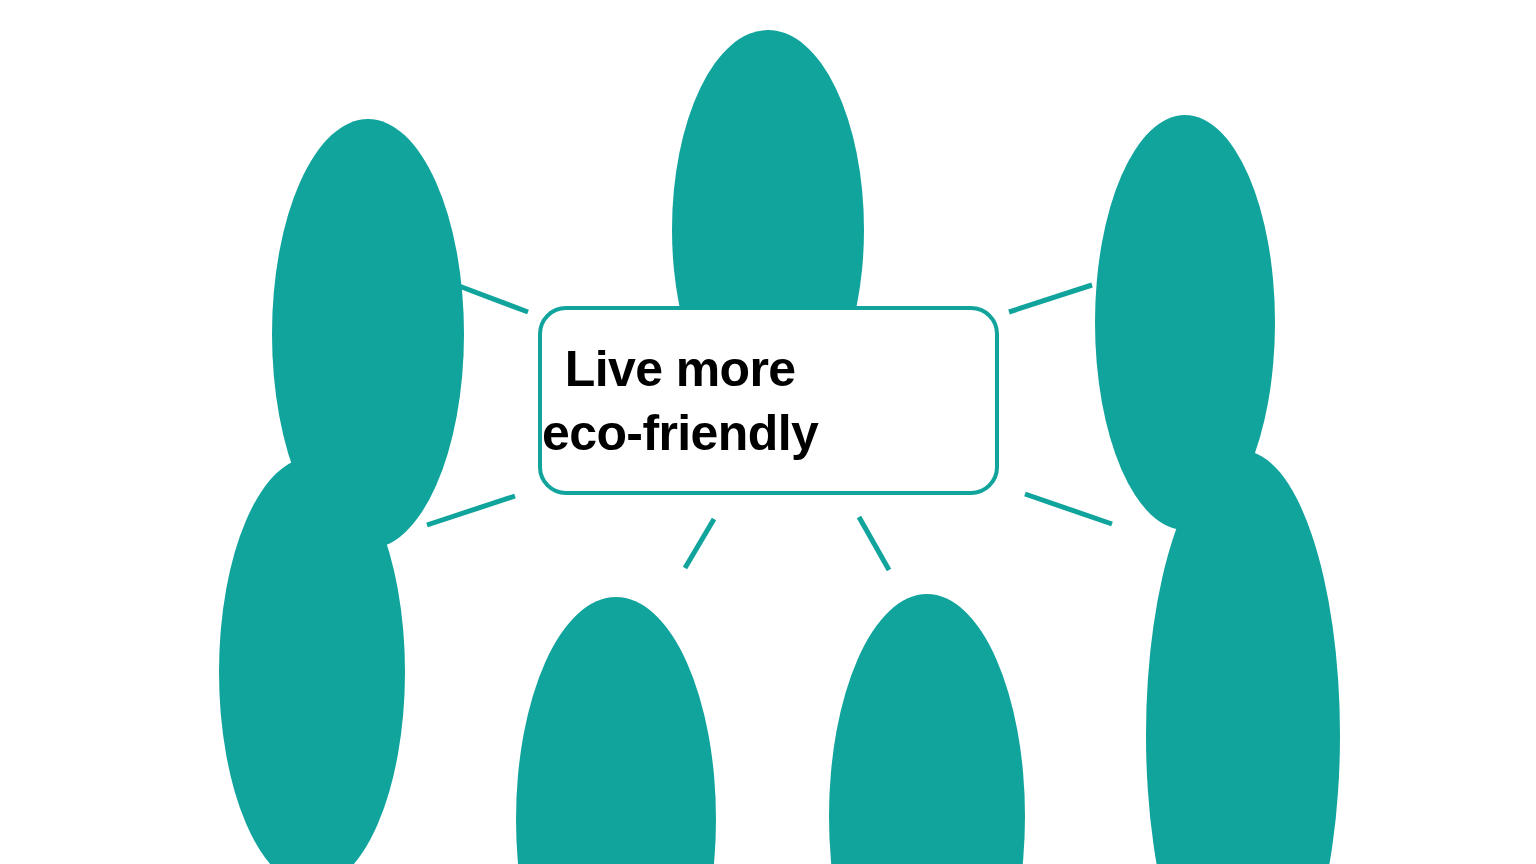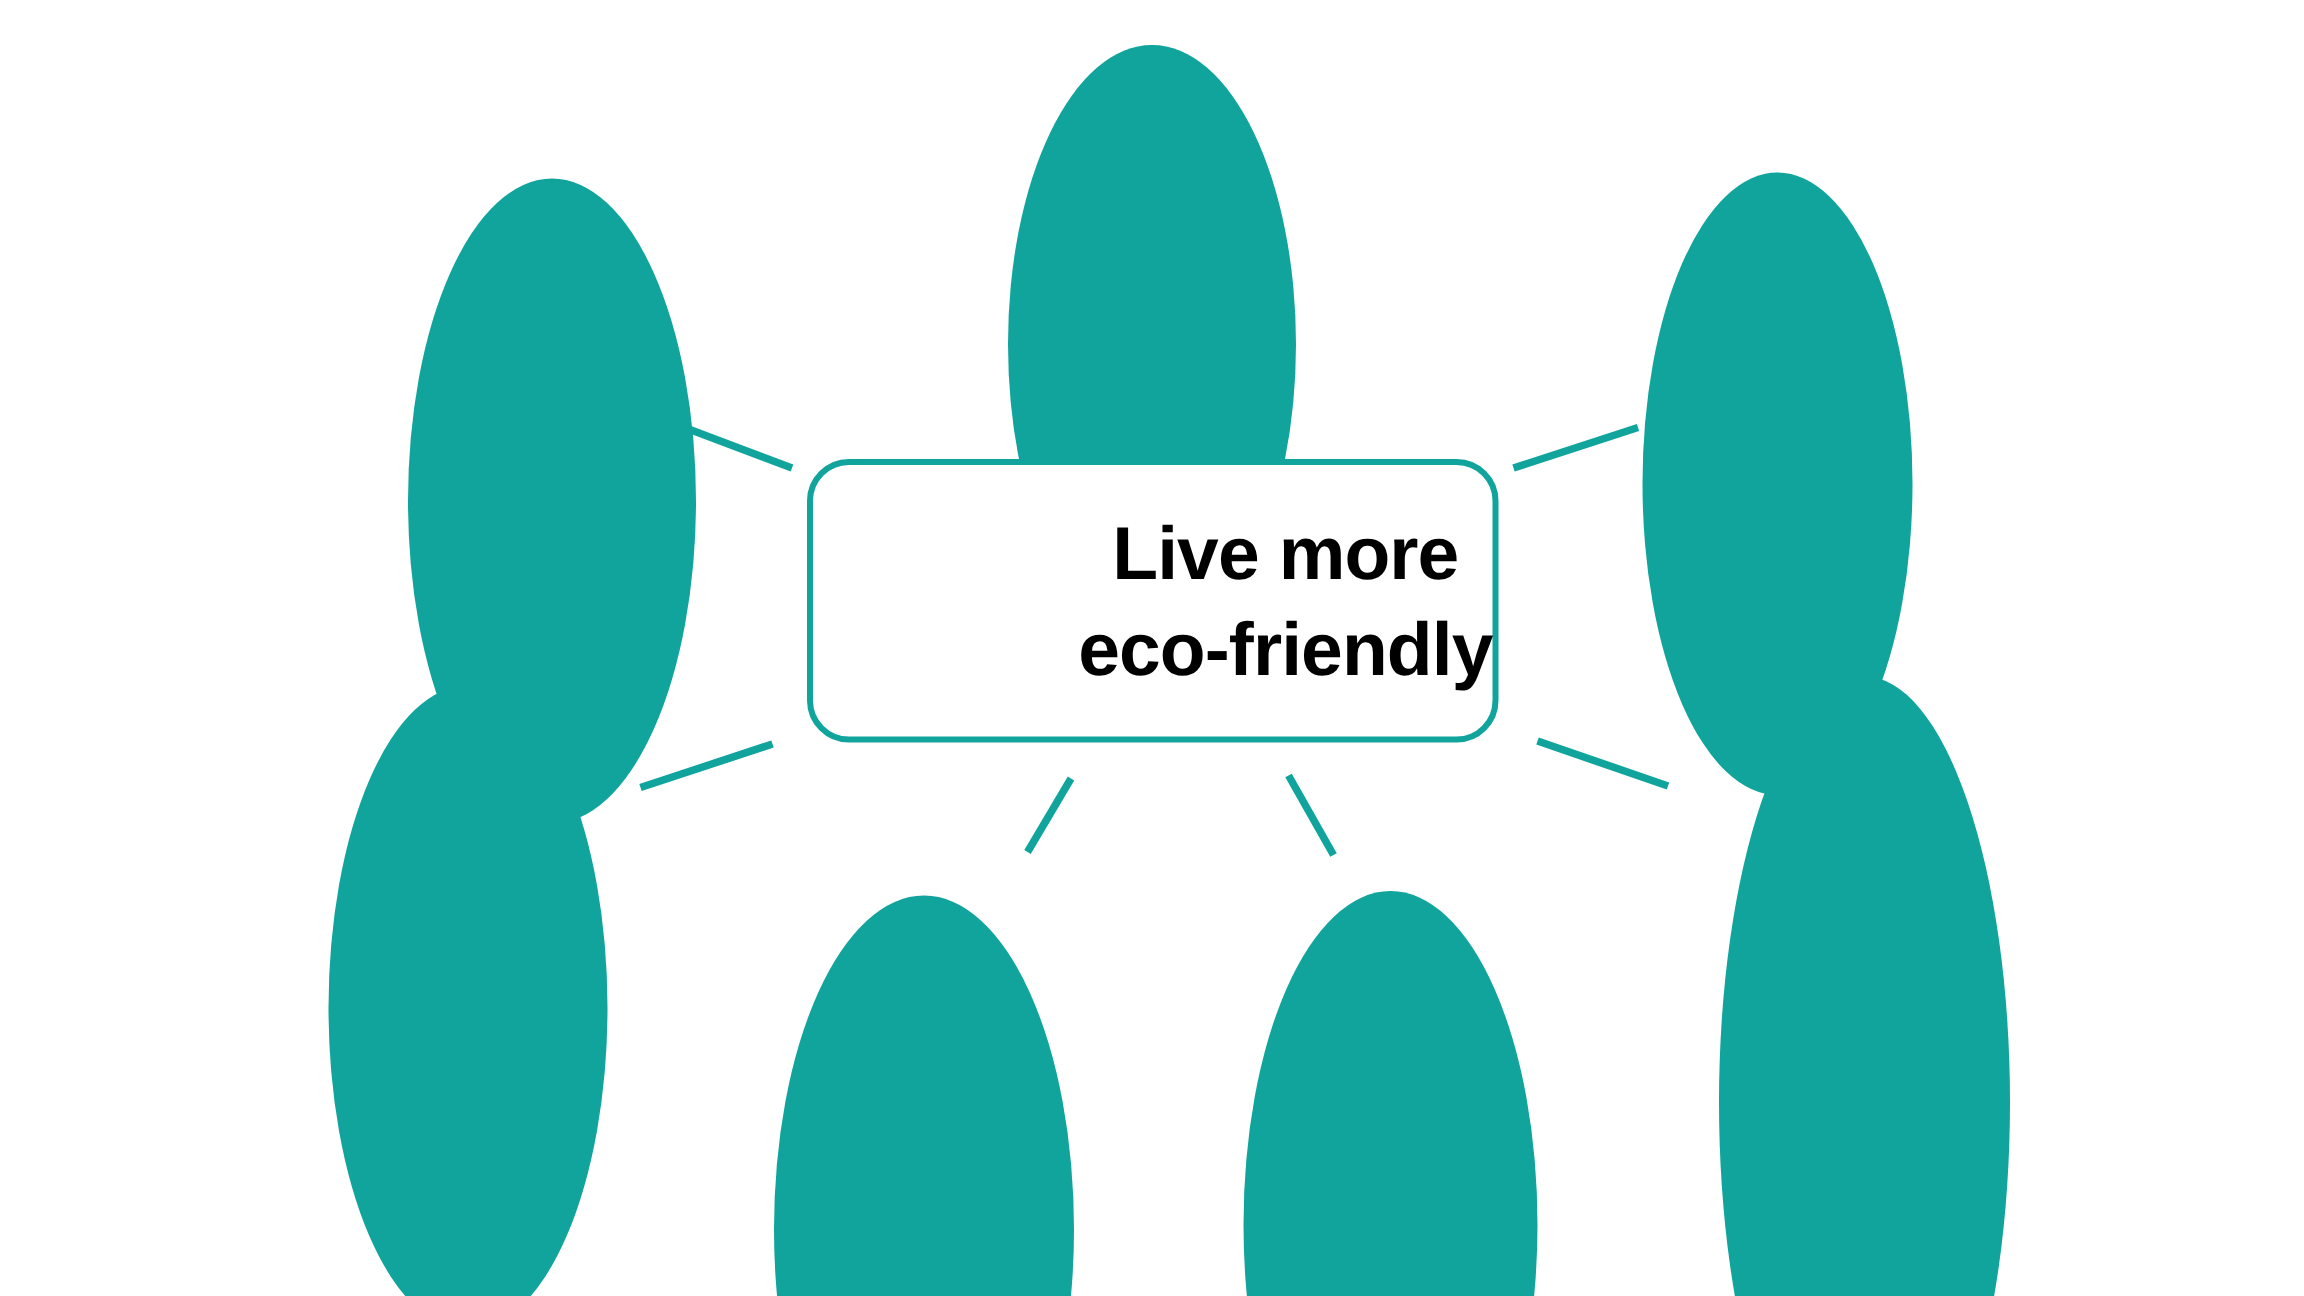--- a/index.html
+++ b/index.html
@@ -52,21 +52,21 @@
     left: 538px;
     top: 306px;
     width: 461px;
     height: 189px;
     box-sizing: border-box;
     border: 4px solid #10a49d;
     border-radius: 28px;
     background: #ffffff;
     display: flex;
     align-items: center;
-    justify-content: flex-end;
+    justify-content: flex-start;
   }
   .center-title {
     color: #000000;
     font-weight: bold;
     font-size: 50px;
     line-height: 1.28;
     text-align: center;
     white-space: pre-line;
     letter-spacing: -0.6px;
   }

